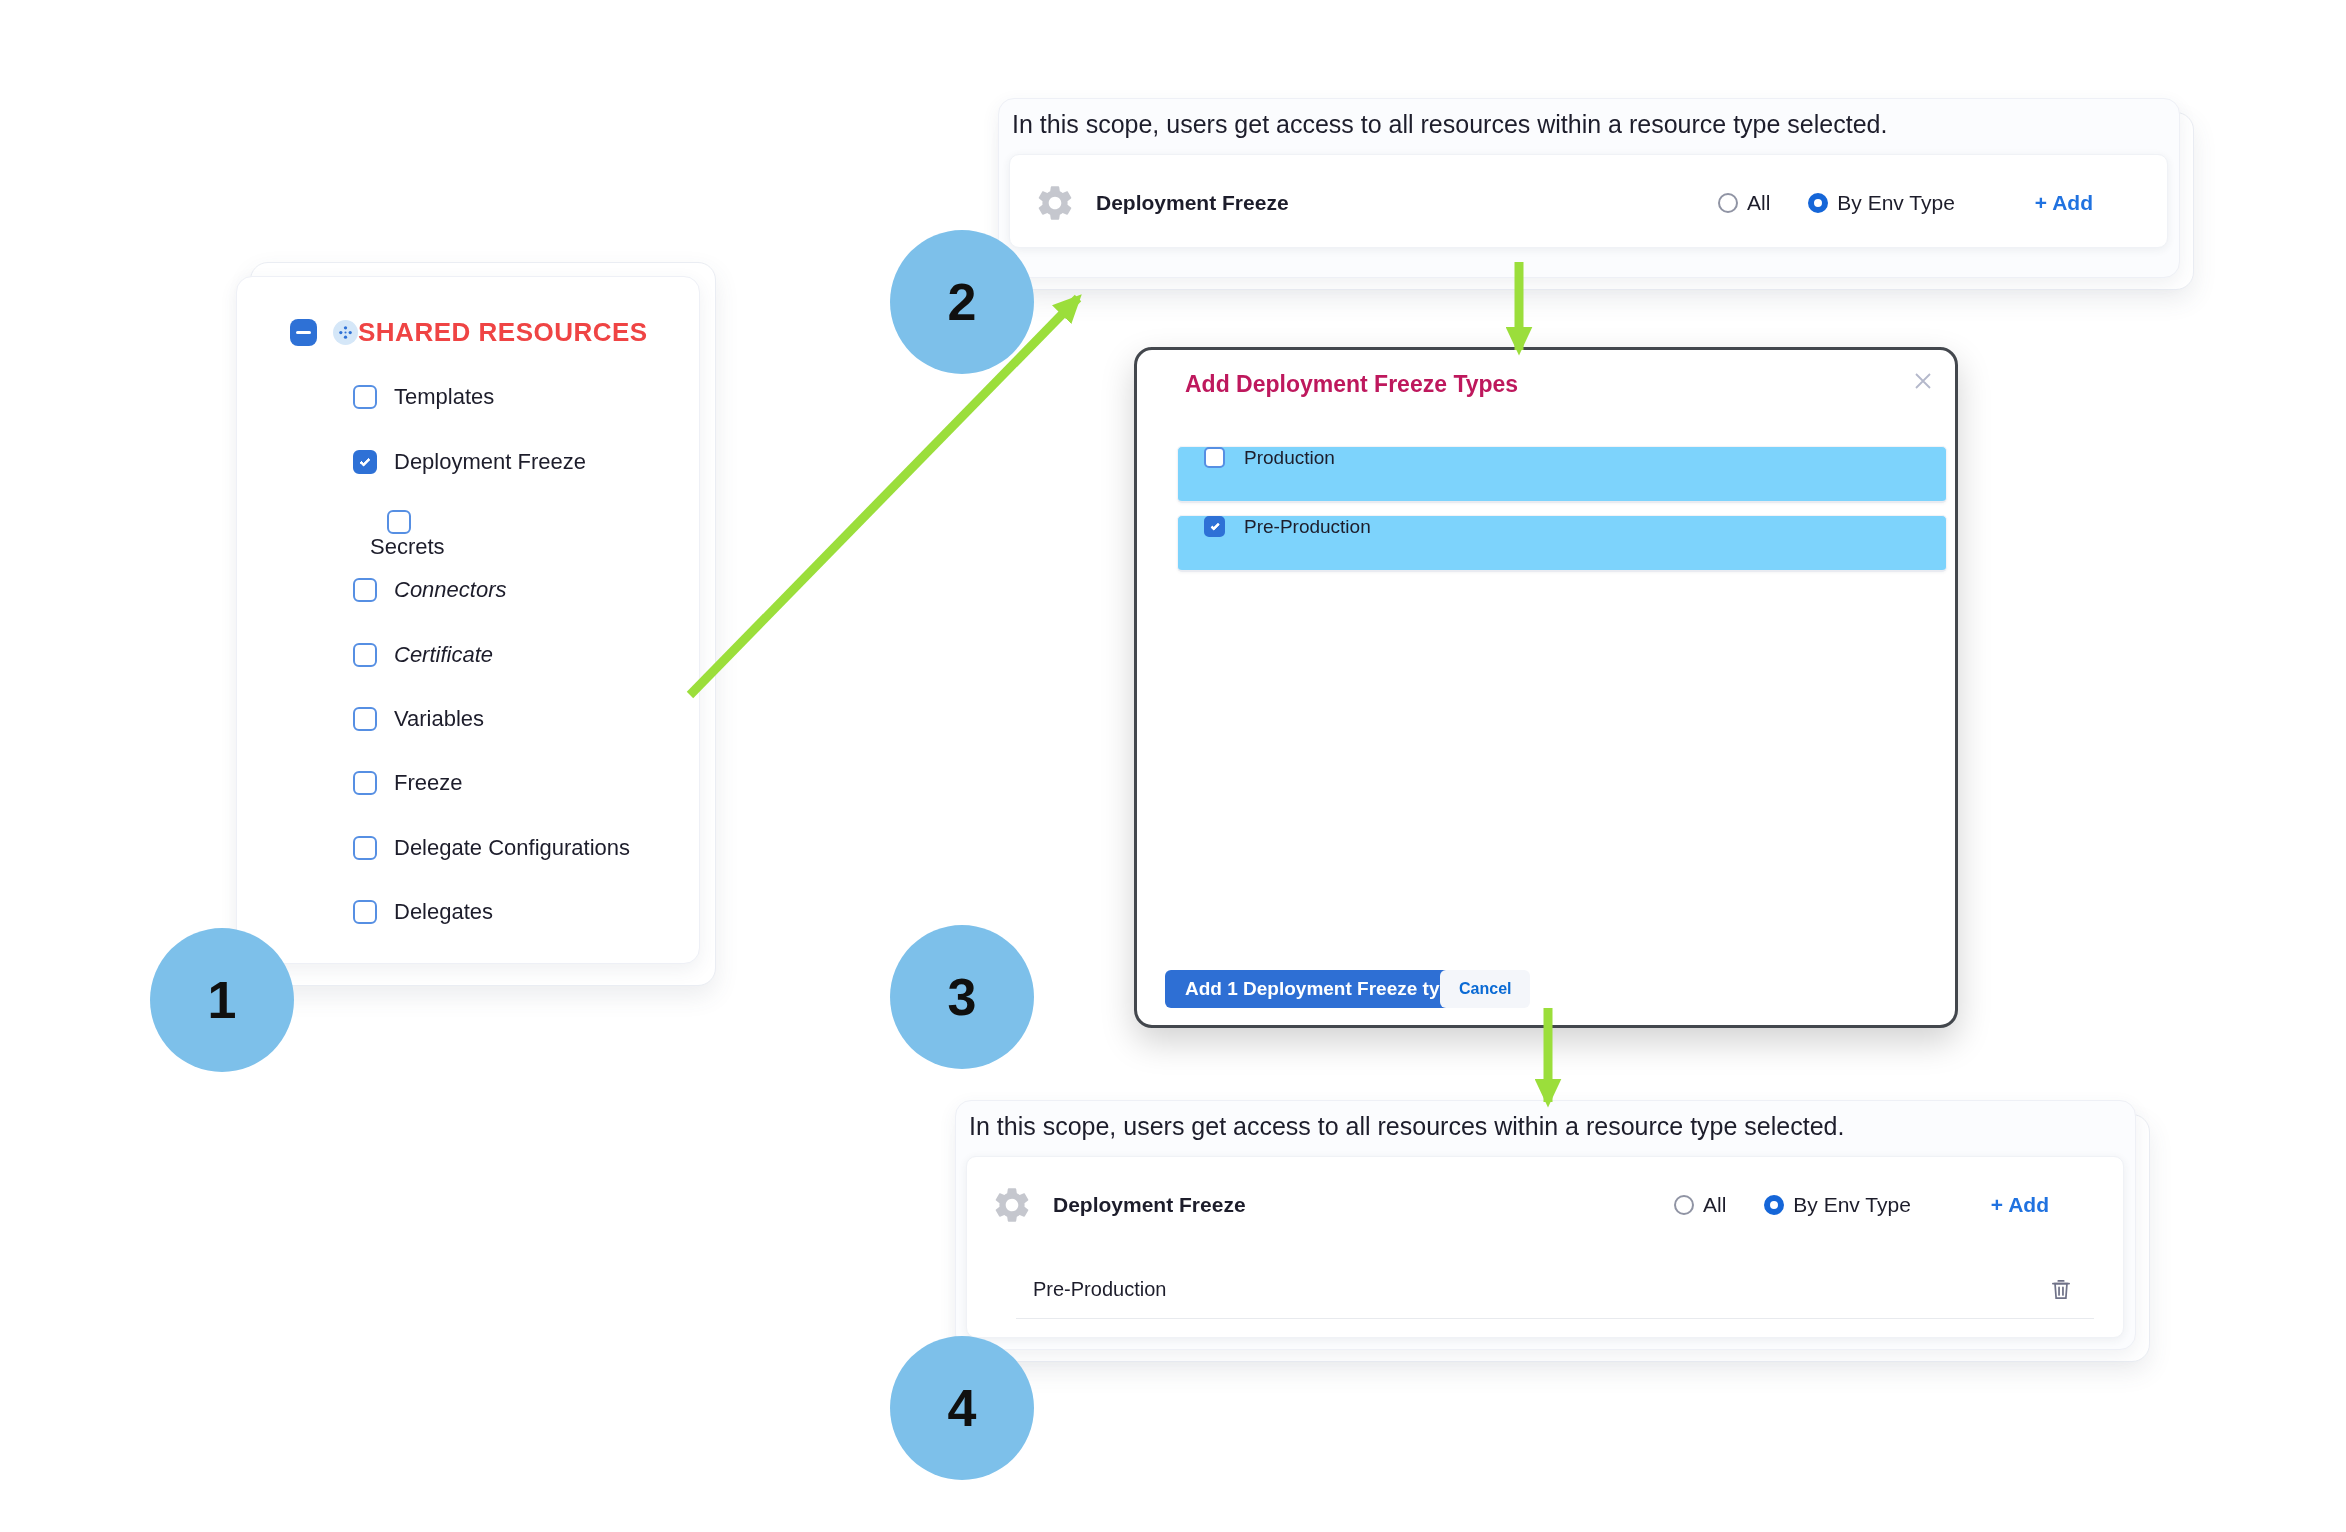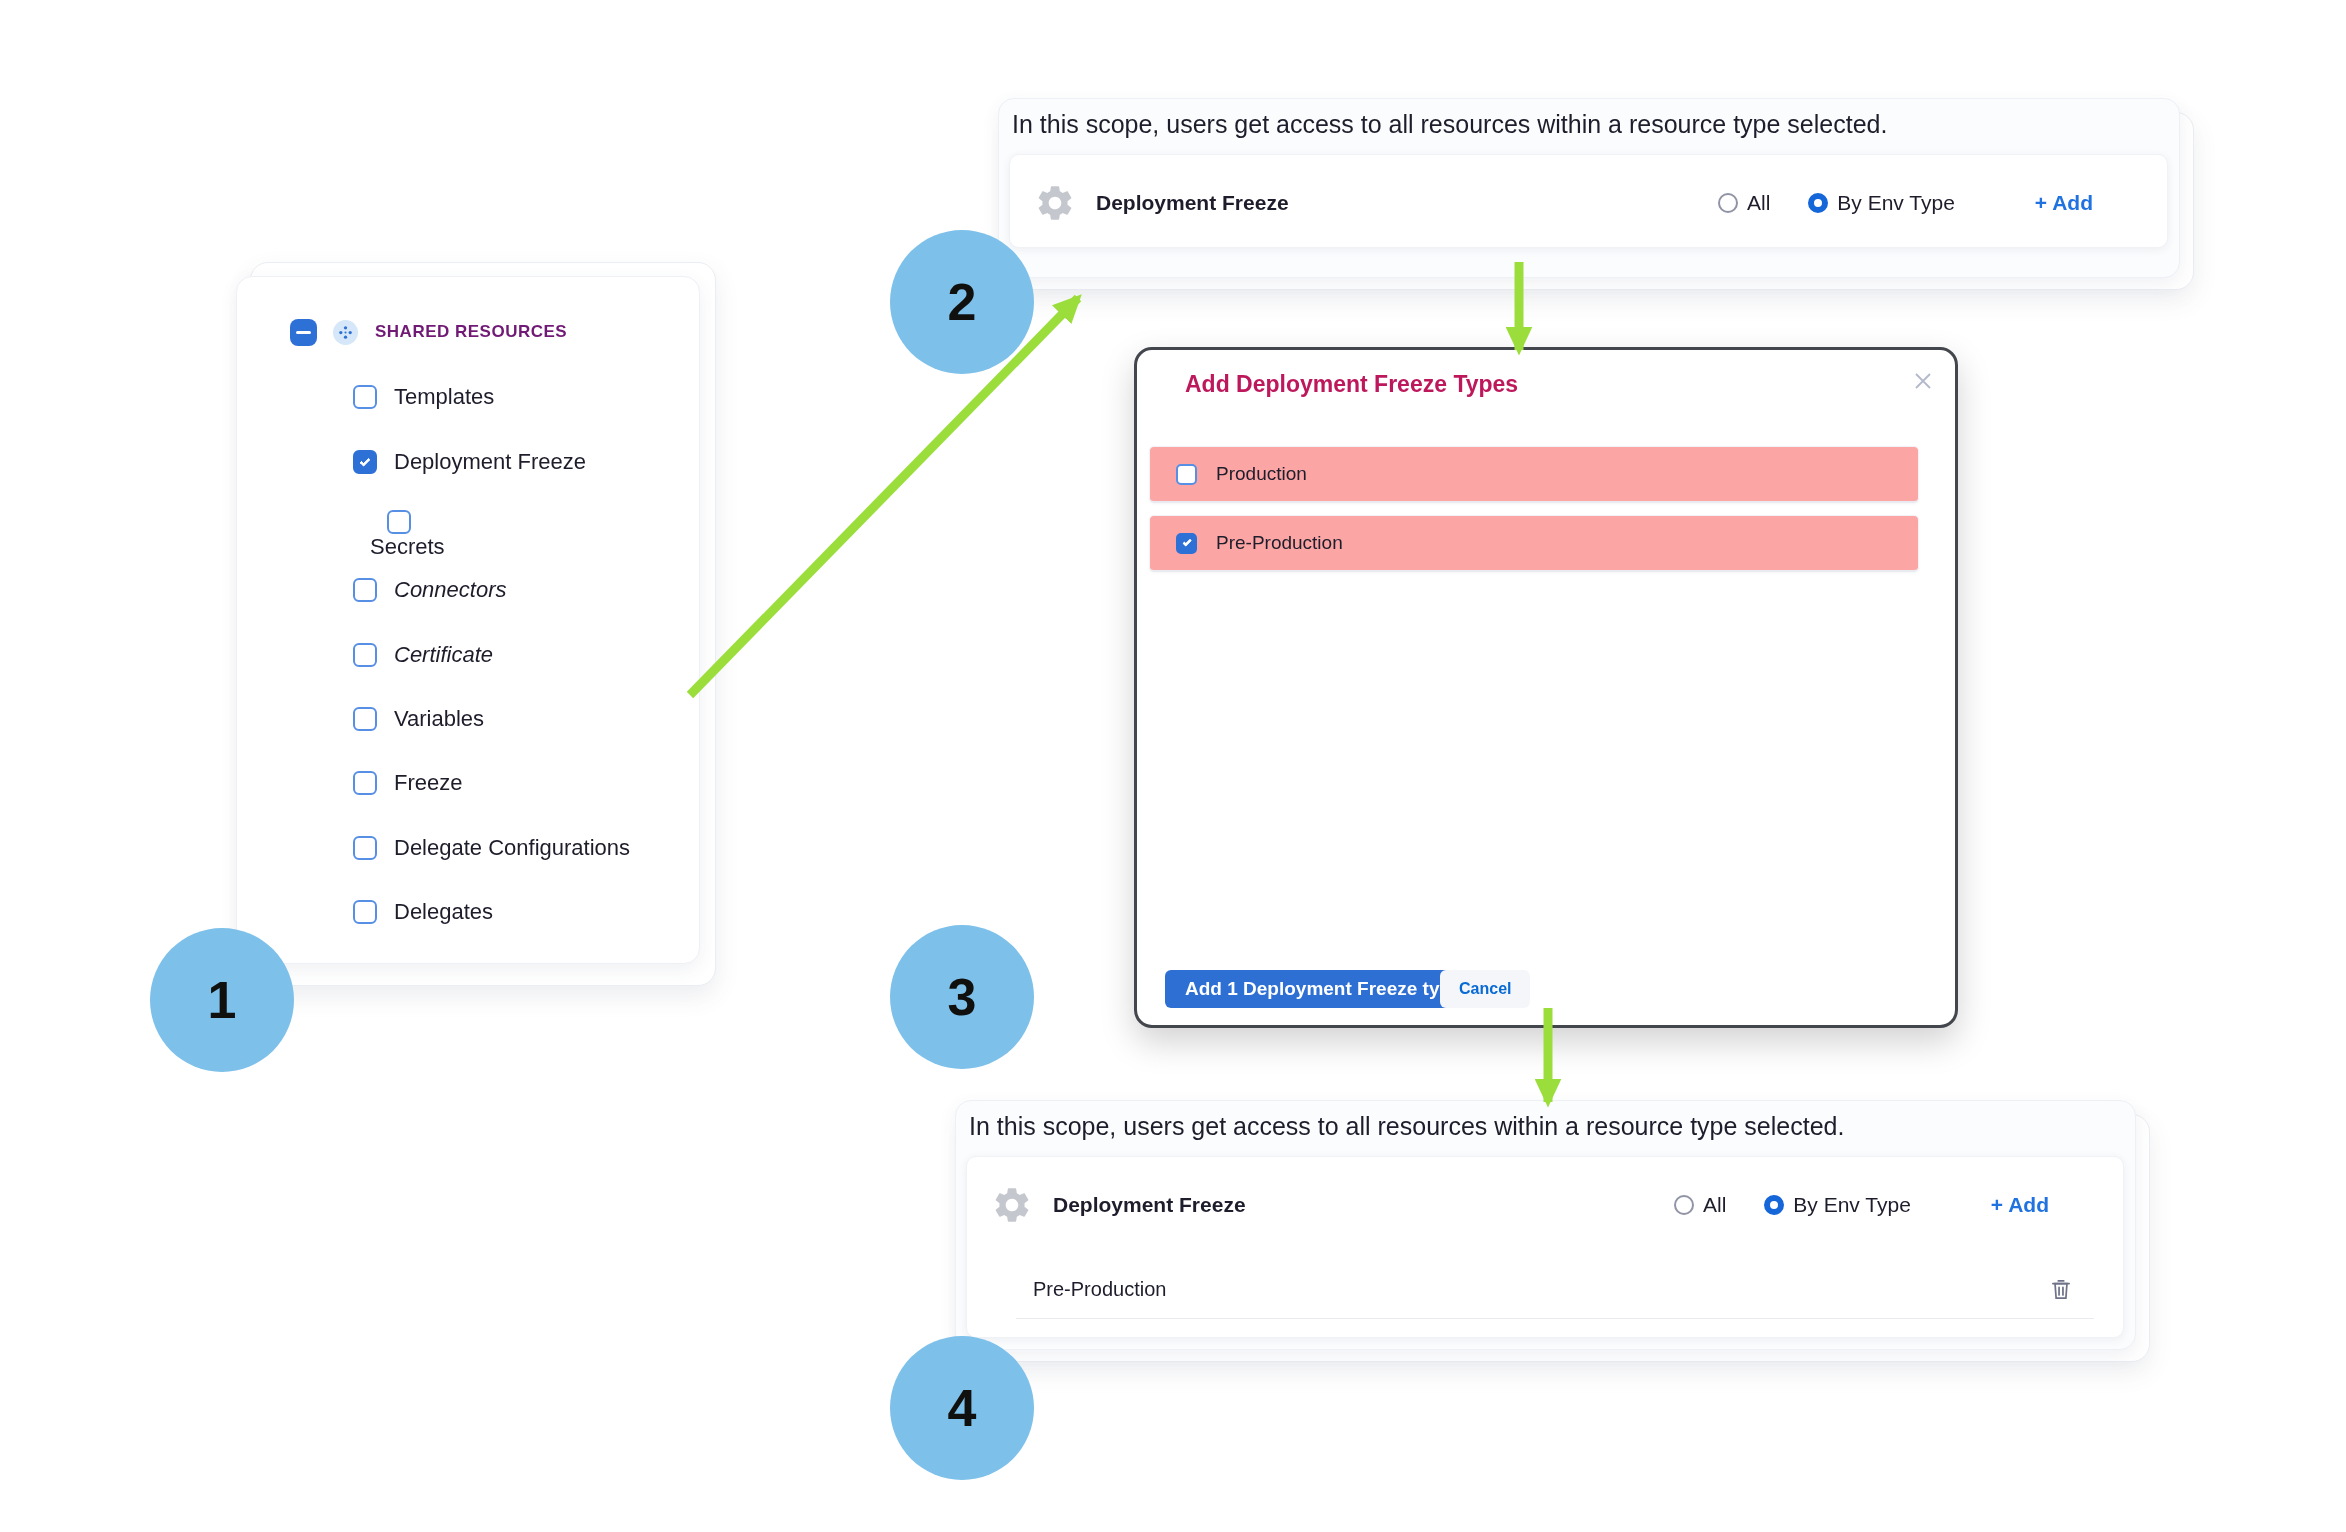--- a/index.html
+++ b/index.html
@@ -37,32 +37,32 @@
               transform:translate(-50%,-50%) rotate(-45deg); border-radius:1px; }
   .cb24 { width:24px; height:24px; }
   .cb20 { width:21px; height:21px; border-radius:5px; }
 
   
   .tree-header { position:absolute; left:290px; top:316px; height:32px; display:flex; align-items:center; }
   .minus-btn { width:27px; height:27px; border-radius:8px; background:#2e71d6; position:relative; cursor:pointer; }
   .minus-btn .bar { position:absolute; left:6px; right:6px; top:50%; height:3px; margin-top:-1.5px; background:#fff; border-radius:2px; }
   .res-circle { width:25px; height:25px; border-radius:50%; background:#d5e7f8; margin-left:16px;
                 display:flex; align-items:center; justify-content:center; }
-  .tree-title { font-size:17px; font-weight:600; letter-spacing:.5px; color:#701a75; margin-left:17px; }
+  .tree-title { font-size:26px; font-weight:600; letter-spacing:.5px; color:#ef4444; }
   .tree-item { position:absolute; left:353px; height:32px; display:flex; align-items:center; cursor:pointer; }
   .tree-item .lbl { font-size:22px; color:#1d1d2b; margin-left:17px; }
 
   
   .modal { position:absolute; left:1134px; top:347px; width:824px; height:681px; background:#fff;
            border:3px solid #43474d; border-radius:18px; box-shadow:0 14px 34px rgba(0,0,0,.18); }
   .modal-title { position:absolute; left:29px; top:21px; font-size:23px; font-weight:bold; color:#be185d;margin-left:19px; }
   .modal-close { position:absolute; right:20px; top:19px; width:24px; height:24px; cursor:pointer; }
-  .modal-row { position:absolute; left:12px; width:770px; height:57px; background:#fca5a5;
+  .modal-row { position:absolute; left:40px; width:770px; height:57px; background:#7dd3fc;
                border:1px solid #f2f3f7; border-bottom:2px solid #e9ebf1; border-radius:5px;
-               box-shadow:0 1px 3px rgba(40,50,70,.05); display:flex; align-items:center; cursor:pointer; }
+               box-shadow:0 1px 3px rgba(40,50,70,.05); display:flex; align-items:flex-start; cursor:pointer; }
   .modal-row .lbl { font-size:19px; color:#1d1d2b; margin-left:19px; }
   .modal-row .cb { margin-left:26px; }
   .btn-primary { position:absolute; left:28px; top:620px; height:38px; padding:0 20px;
                  background:#2e6fd4; color:#fff; font-size:19px; font-weight:bold; border:none;
                  border-radius:6px; display:flex; align-items:center; cursor:pointer;
                  font-family:"Liberation Sans", sans-serif; }
   .btn-cancel { position:absolute; left:303px; top:620px; height:38px; padding:0 19px;
                 background:#f4f6fa; color:#0a6ad4; font-size:16px; font-weight:bold; border:none;
                 border-radius:6px; display:flex; align-items:center; cursor:pointer;
                 font-family:"Liberation Sans", sans-serif; }

